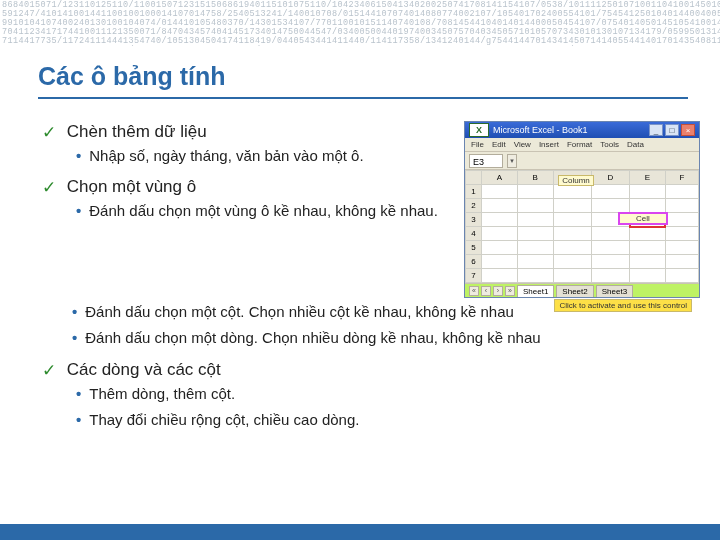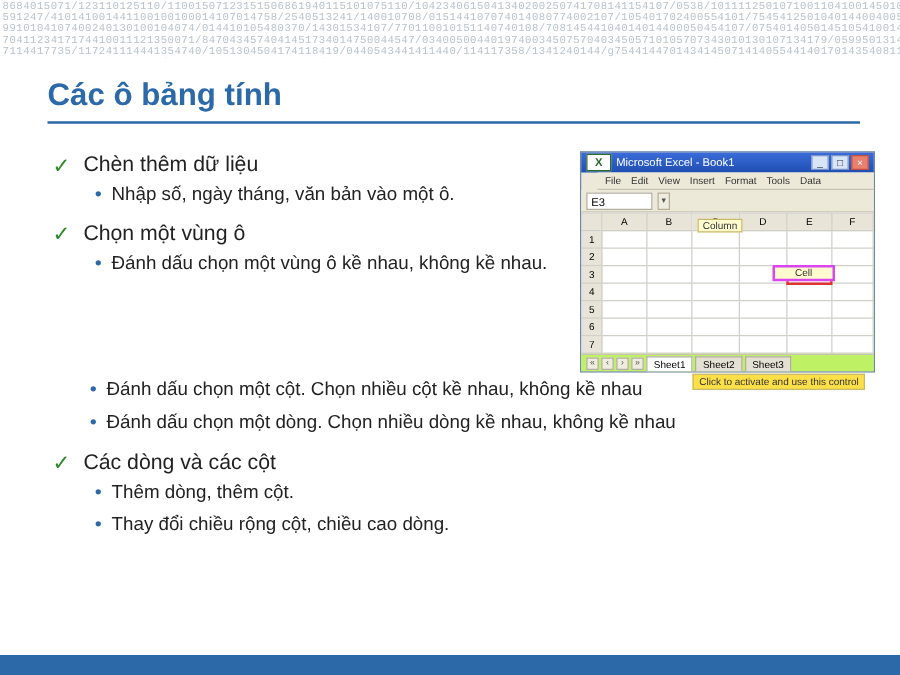--- a/index.html
+++ b/index.html
@@ -31,23 +31,23 @@
   .footer-bar { position: absolute; left: 0; right: 0; bottom: 0; height: 16px; background: #2b69a8; }
 
   
   .excel { width: 236px; border: 1px solid #6a85b0; font-size: 8px; background: #ece9d8; }
   .ex-titlebar { height: 16px; background: linear-gradient(#3a6bd8,#1f4fb3); color: #fff; display:flex; align-items:center; padding:0 4px; gap:4px; }
   .ex-x { width:20px; height:14px; background:#fff; border:1px solid #2a6b2a; color:#2a6b2a; font-weight:bold; display:flex; align-items:center; justify-content:center; font-size:9px;}
   .ex-title { flex:1; font-size:9px; }
   .ex-winbtns { display:flex; gap:2px; }
   .ex-winbtn { width:14px; height:12px; background:#d9e4f5; border:1px solid #7a94c8; display:flex; align-items:center; justify-content:center; font-size:8px; color:#234; }
   .ex-close { background:#e9806d; border-color:#c34f3b; color:#fff; }
-  .ex-menu { height:14px; background:#ece9d8; display:flex; align-items:center; gap:8px; padding:0 6px; color:#333; border-bottom:1px solid #c9c3b3;margin-left:13px;}
+  .ex-menu { height:14px; background:#ece9d8; display:flex; align-items:center; gap:8px; padding:0 6px; color:#333; border-bottom:1px solid #c9c3b3;}
   .ex-namebox { height:18px; display:flex; align-items:center; background:#ece9d8; border-bottom:1px solid #c9c3b3; }
-  .ex-cellref { width:53px; height:14px; background:#fff; border:1px solid #b3ad9c; margin:0 4px; padding:0 3px; line-height:14px; font-size:9px; color:#000; }
+  .ex-cellref { width:34px; height:14px; background:#fff; border:1px solid #b3ad9c; margin:0 4px; padding:0 3px; line-height:14px; font-size:9px; color:#000; }
   .ex-drop { width:10px; height:14px; border:1px solid #b3ad9c; background:#efece0; text-align:center; line-height:12px; font-size:7px; color:#555; }
   .ex-grid-wrap { background:#fff; }
   table.ex-grid { border-collapse:collapse; width:100%; background:#fff; }
   table.ex-grid th, table.ex-grid td { border:1px solid #d0d0c8; height:14px; font-weight:normal; font-size:8px; color:#000; text-align:center; }
   table.ex-grid th { background:#e8e5d8; }
   table.ex-grid th.rowh { width:16px; background:#e8e5d8; }
   .hi-cell td.sel { outline:2px solid #d33; outline-offset:-1px; }
   .label-cell { position:relative; }
   .label-cell .tag { position:absolute; right:-3px; top:-1px; background:#fffbcf; border:2px solid #d946ef; padding:0 16px; font-size:8px; color:#333; }
   .label-col { position:relative; }

